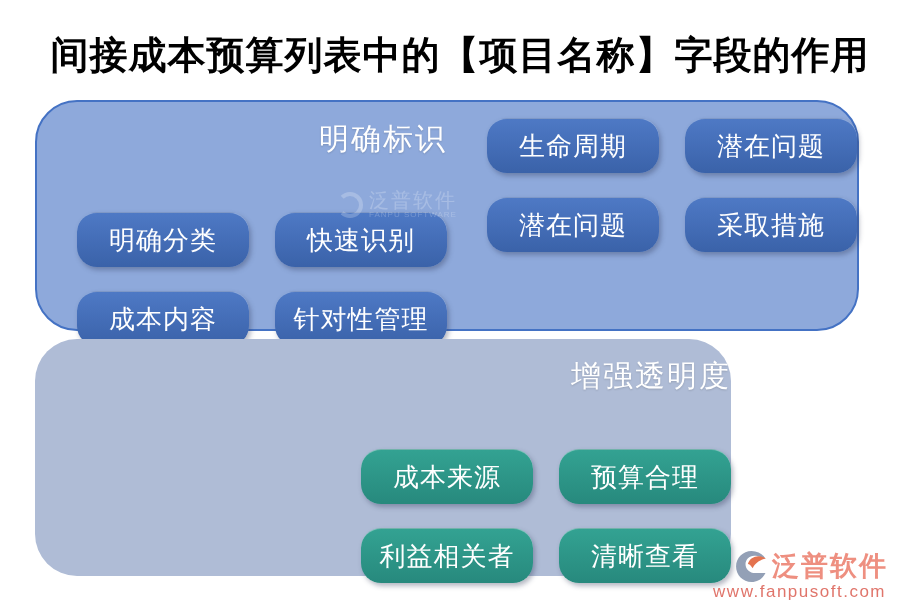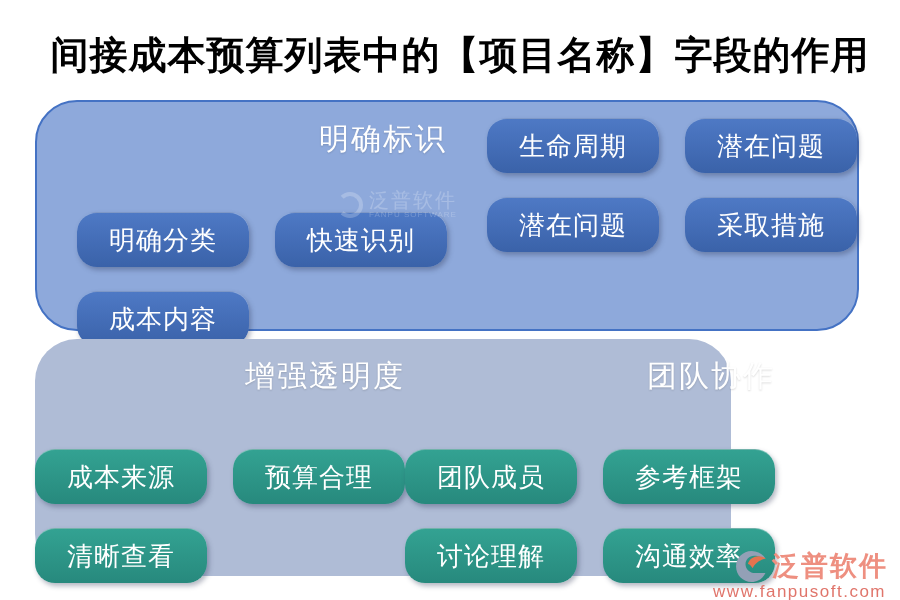--- a/index.html
+++ b/index.html
@@ -100,20 +100,21 @@
 
   <h1 class="title">间接成本预算列表中的【项目名称】字段的作用</h1>
 
   <section class="panel panel-top">
     <div class="half">
       <div class="sec-header">明确标识</div>
       <div class="grid">
         <div class="pill blue">明确分类</div>
         <div class="pill blue">快速识别</div>
         <div class="pill blue">成本内容</div>
+        <div class="pill blue">针对性管理</div>
       </div>
     </div>
     <div class="half">
       <div class="grid">
         <div class="pill blue">生命周期</div>
         <div class="pill blue">潜在问题</div>
         <div class="pill blue">潜在问题</div>
         <div class="pill blue">采取措施</div>
       </div>
     </div>
@@ -125,30 +126,22 @@
       </span>
     </div>
   </section>
 
   <section class="panel panel-bottom">
     <div class="half">
       <div class="sec-header">增强透明度</div>
       <div class="grid">
         <div class="pill teal">成本来源</div>
         <div class="pill teal">预算合理</div>
+        <div class="pill teal">利益相关者</div>
         <div class="pill teal">清晰查看</div>
-      </div>
-    </div>
-    <div class="half">
-      <div class="sec-header">团队协作</div>
-      <div class="grid">
-        <div class="pill teal">团队成员</div>
-        <div class="pill teal">参考框架</div>
-        <div class="pill teal">讨论理解</div>
-        <div class="pill teal">沟通效率</div>
       </div>
     </div>
   </section>
 
   <div class="brand">
     <div class="brand-row">
       <svg class="brand-icon" viewBox="0 0 32 32" aria-hidden="true">
         <path d="M16 1 C7.7 1 1 7.7 1 16 C1 24.3 7.7 31 16 31 C22 31 27.2 27.5 29.6 22.4 L19.5 22.4 C14.3 22.4 10.2 18.6 10.2 13.8 C10.2 9.3 13.8 5.8 18.6 5.6 C24 5.6 26 8 27 9 L29 7.4 C26.3 3.5 21.5 1 16 1 Z" fill="#93A0B6"></path>
         <path d="M12.5 13.5 C14.5 6.5 23 3.8 30 8.2 C24.5 9.3 19.3 12.5 17.2 17.6 C15.4 14.8 13.8 13.7 12.5 13.5 Z" fill="#E4734F"></path>
       </svg>

